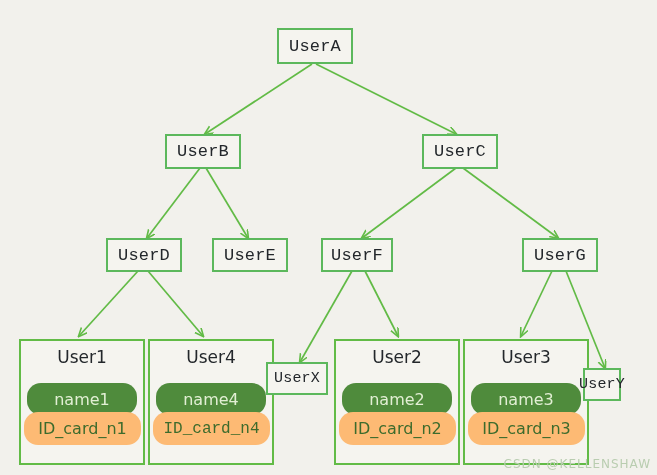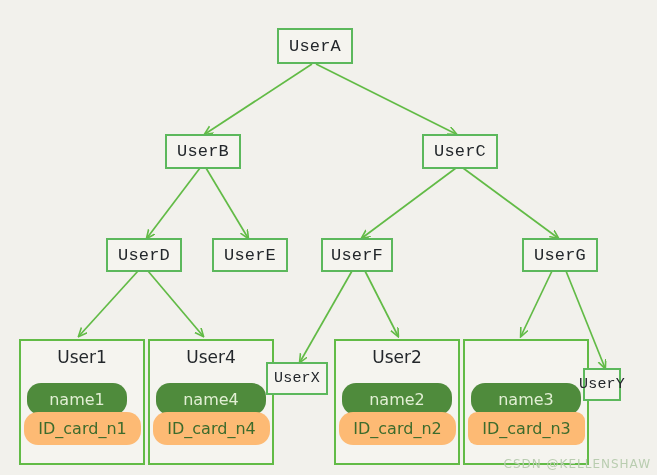--- a/index.html
+++ b/index.html
@@ -158,55 +158,58 @@
 
   <div class="node small" style="left:583px; top:368px; width:38px; height:33px;">
     <span>UserY</span>
   </div>
 
   <div class="cluster" style="left:19px; top:339px; width:126px; height:126px;">
   </div>
   <div class="cluster-title" style="left:19px; width:126px; top:347px;">
     <span>User1</span>
   </div>
-  <div class="pill dark" style="left:27px; top:383px; width:100px; height:32px;">
+  <div class="pill dark" style="left:27px; top:383px; width:110px; height:32px;">
     <span>name1</span>
   </div>
   <div class="pill light" style="left:24px; top:412px; width:117px; height:33px;">
     <span>ID_card_n1</span>
   </div>
 
   <div class="cluster" style="left:148px; top:339px; width:126px; height:126px;">
   </div>
   <div class="cluster-title" style="left:148px; width:126px; top:347px;">
     <span>User4</span>
   </div>
   <div class="pill dark" style="left:156px; top:383px; width:110px; height:32px;">
     <span>name4</span>
   </div>
-  <div class="pill light" style="left:153px; top:412px; width:117px; height:33px;">
+  <div class="pill light" style="left:153px; top:412px; width:117px; height:33px;font-family:Liberation Mono, monospace;">
     <span>ID_card_n4</span>
   </div>
 
   <div class="cluster" style="left:334px; top:339px; width:126px; height:126px;">
   </div>
   <div class="cluster-title" style="left:334px; width:126px; top:347px;">
     <span>User2</span>
   </div>
   <div class="pill dark" style="left:342px; top:383px; width:110px; height:32px;">
     <span>name2</span>
   </div>
   <div class="pill light" style="left:339px; top:412px; width:117px; height:33px;">
     <span>ID_card_n2</span>
   </div>
 
   <div class="cluster" style="left:463px; top:339px; width:126px; height:126px;">
   </div>
+  <div class="cluster-title" style="left:463px; width:126px; top:347px;">
+    <span>User3</span>
+  </div>
   <div class="pill dark" style="left:471px; top:383px; width:110px; height:32px;">
     <span>name3</span>
   </div>
-  <div class="pill light" style="left:468px; top:412px; width:117px; height:33px;border-radius:9px;">
+  <div class="pill light" style="left:468px; top:412px; width:117px; height:33px;">
     <span>ID_card_n3</span>
   </div>
 
   <div class="watermark">CSDN @KELLENSHAW</div>
 
 </div>
 
 </body></html>

